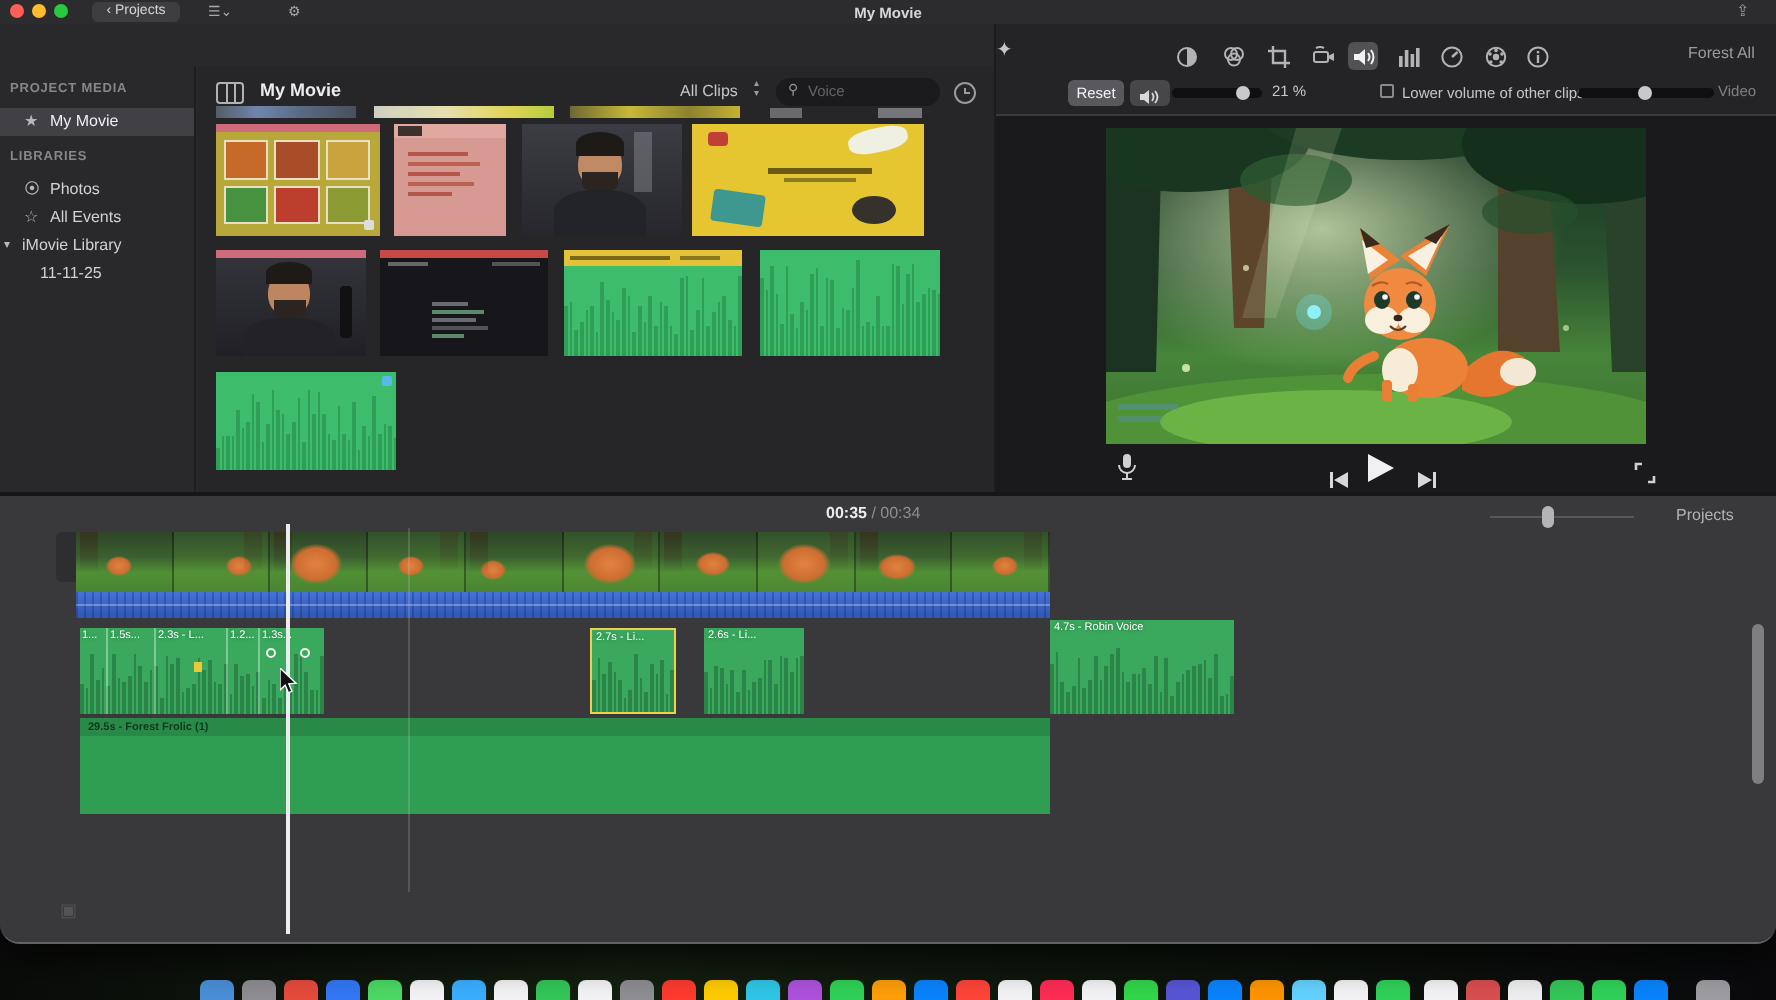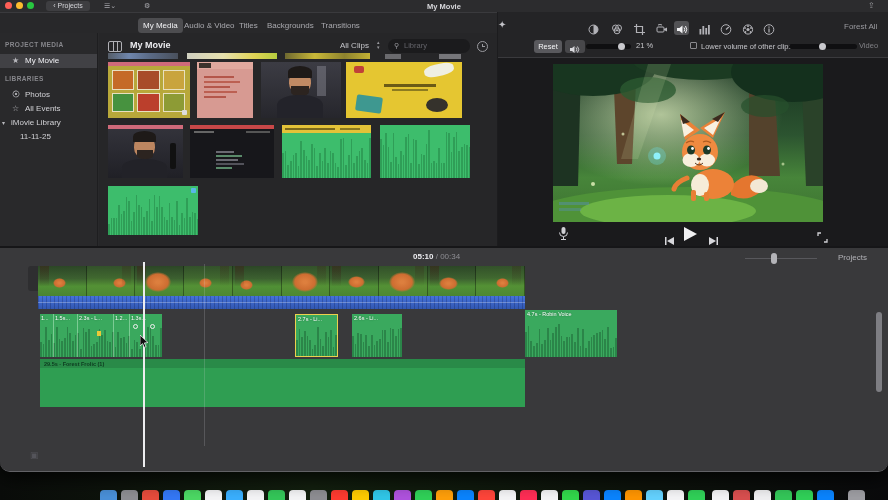--- a/index.html
+++ b/index.html
@@ -158,27 +158,20 @@
       <div class="light" style="left:5px;background:#ff5f57"></div>
       <div class="light" style="left:16px;background:#febc2e"></div>
       <div class="light" style="left:27px;background:#28c840"></div>
       <div id="projects-btn">‹ <span>Projects</span></div>
       <div id="tb-icon1">☰⌄</div>
       <div id="tb-icon2">⚙</div>
       <div id="win-title">My Movie</div>
       <div id="share-icon">⇪</div>
     </div>
 
-    <div id="tabsrow">
-      <div class="tab active" style="left:138px">My Media</div>
-      <div class="tab" style="left:184px">Audio &amp; Video</div>
-      <div class="tab" style="left:239px">Titles</div>
-      <div class="tab" style="left:267px">Backgrounds</div>
-      <div class="tab" style="left:321px">Transitions</div>
-    </div>
 
     <div id="sidebar">
       <div class="side-h" style="top:8px">PROJECT MEDIA</div>
       <div class="side-row" id="row-mymovie" style="top:21px">
         <span class="ic">★</span>
         <span class="lbl">My Movie</span>
       </div>
       <div class="side-h" style="top:42px">LIBRARIES</div>
       <div class="side-row" style="top:55px">
         <span class="ic">⦿</span>
@@ -195,21 +188,21 @@
       <div class="side-row" style="top:97px">
         <span class="lbl" style="left:20px">11-11-25</span>
       </div>
     </div>
 
     <div id="browser">
       <div id="b-grid-icon"></div>
       <div id="b-title">My Movie</div>
       <div id="b-filter">All Clips</div>
       <div id="b-filter-chev">▴<br>▾</div>
-      <div id="b-search">Library</div>
+      <div id="b-search">Voice</div>
       <div id="b-search-icon">⚲</div>
       <div id="b-clock"></div>
 
       <div class="thumb" style="left:9px;top:20px;width:70px;height:6px;background:linear-gradient(90deg,#555d68,#6f86ad 30%,#5a6a85 60%,#49505c)"></div>
       <div class="thumb" style="left:88px;top:20px;width:90px;height:6px;background:linear-gradient(90deg,#cfcfc0,#e6e0ae 40%,#e0d355 75%,#b6cc3e)"></div>
       <div class="thumb" style="left:186px;top:20px;width:85px;height:6px;background:linear-gradient(90deg,#6e6830,#c9b838 35%,#8d822e 70%,#c4b234)"></div>
       <div class="thumb" style="left:286px;top:21px;width:16px;height:5px;background:#6a6a6e"></div>
       <div class="thumb" style="left:340px;top:21px;width:22px;height:5px;background:#76767a"></div>
 
       <div class="thumb" id="th-collage" style="left:9px;top:29px;width:82px;height:56px">
@@ -569,21 +562,21 @@
           <svg width="11" height="11" viewBox="0 0 11 11">
               <path d="M1 4 L1 1 L4 1 M7 10 L10 10 L10 7" stroke="#cfcfd4" fill="none" stroke-width="1.3"></path>
             </svg>
         </div>
       </div>
     </div>
 
     <div id="main-sep"></div>
 
     <div id="timeline">
-      <div id="tl-timecode"><span>05:10</span><span class="dim"><span> / </span><span>00:34</span></span></div>
+      <div id="tl-timecode"><span>00:35</span><span class="dim"><span> / </span><span>00:34</span></span></div>
       <div id="tl-zoom-track"></div>
       <div id="tl-zoom-thumb"></div>
       <div id="tl-settings">Projects</div>
 
       <div id="track-conn"></div>
       <div id="filmstrip">
         <div class="frame"></div>
           <div class="frame"></div>
           <div class="frame"></div>
           <div class="frame"></div>

